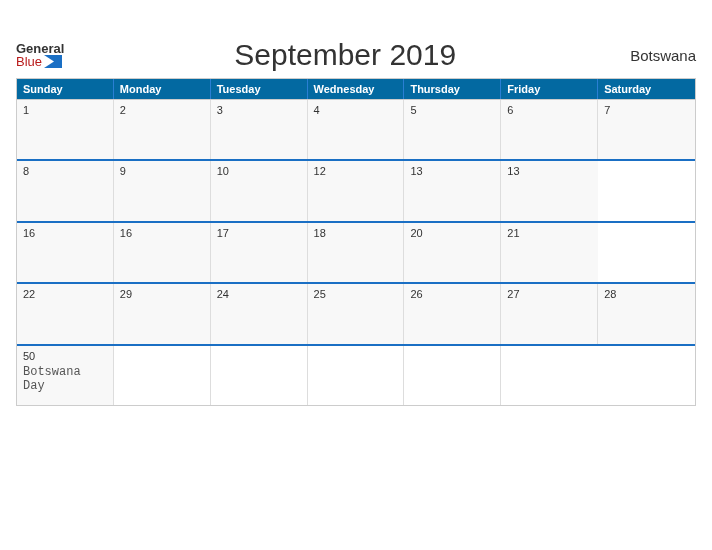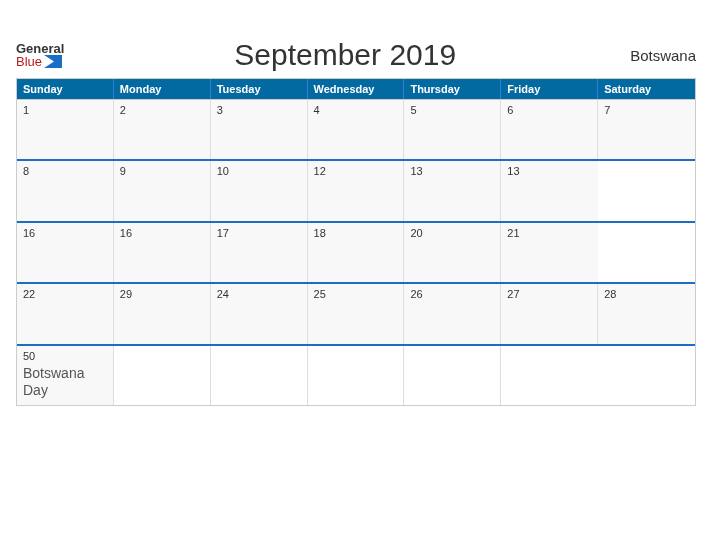--- a/index.html
+++ b/index.html
@@ -123,24 +123,25 @@
     }
     .day-cell.empty {
       background: #fff;
     }
     .day-number {
       font-size: 11px;
       color: #333;
       line-height: 1.2;
     }
     .holiday-label {
-      font-size: 14px;
+      font-size: 12px;
       color: #555;
       margin-top: 2px;
       line-height: 1.2;
+      font-family: Liberation Mono, monospace;
     }
   </style>
 </head>
 <body>
 
 <div class="page">
   <div class="header">
 
     <div class="logo">
       <span class="logo-general">General</span>

